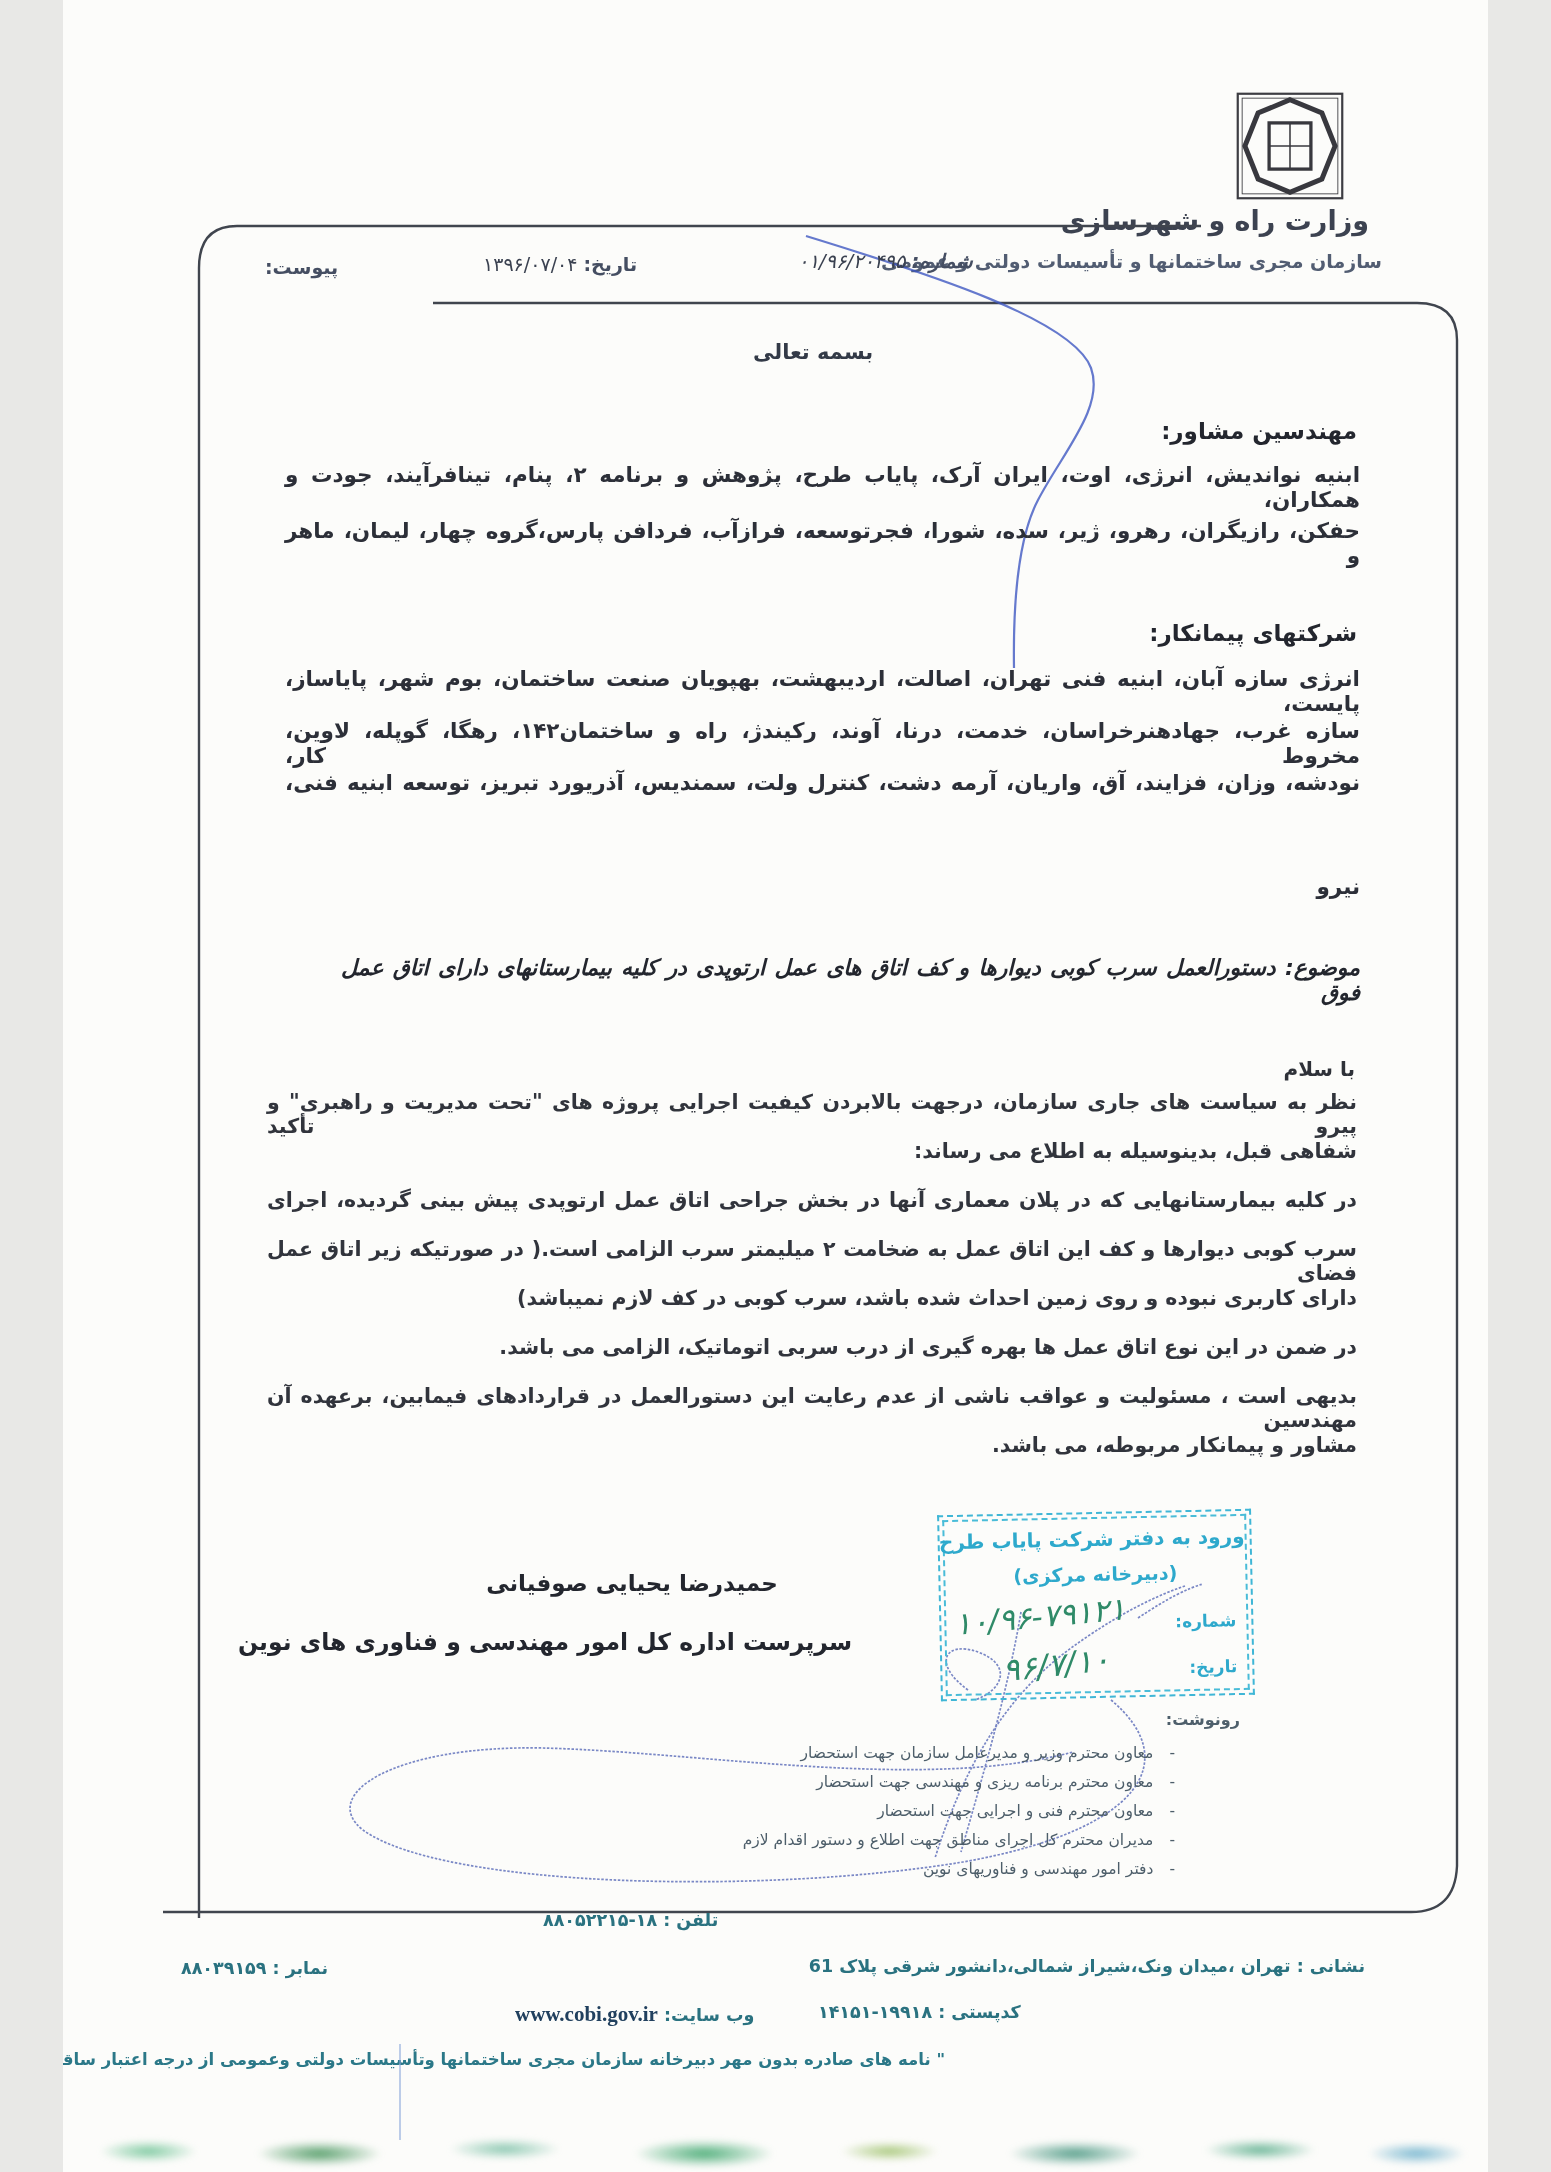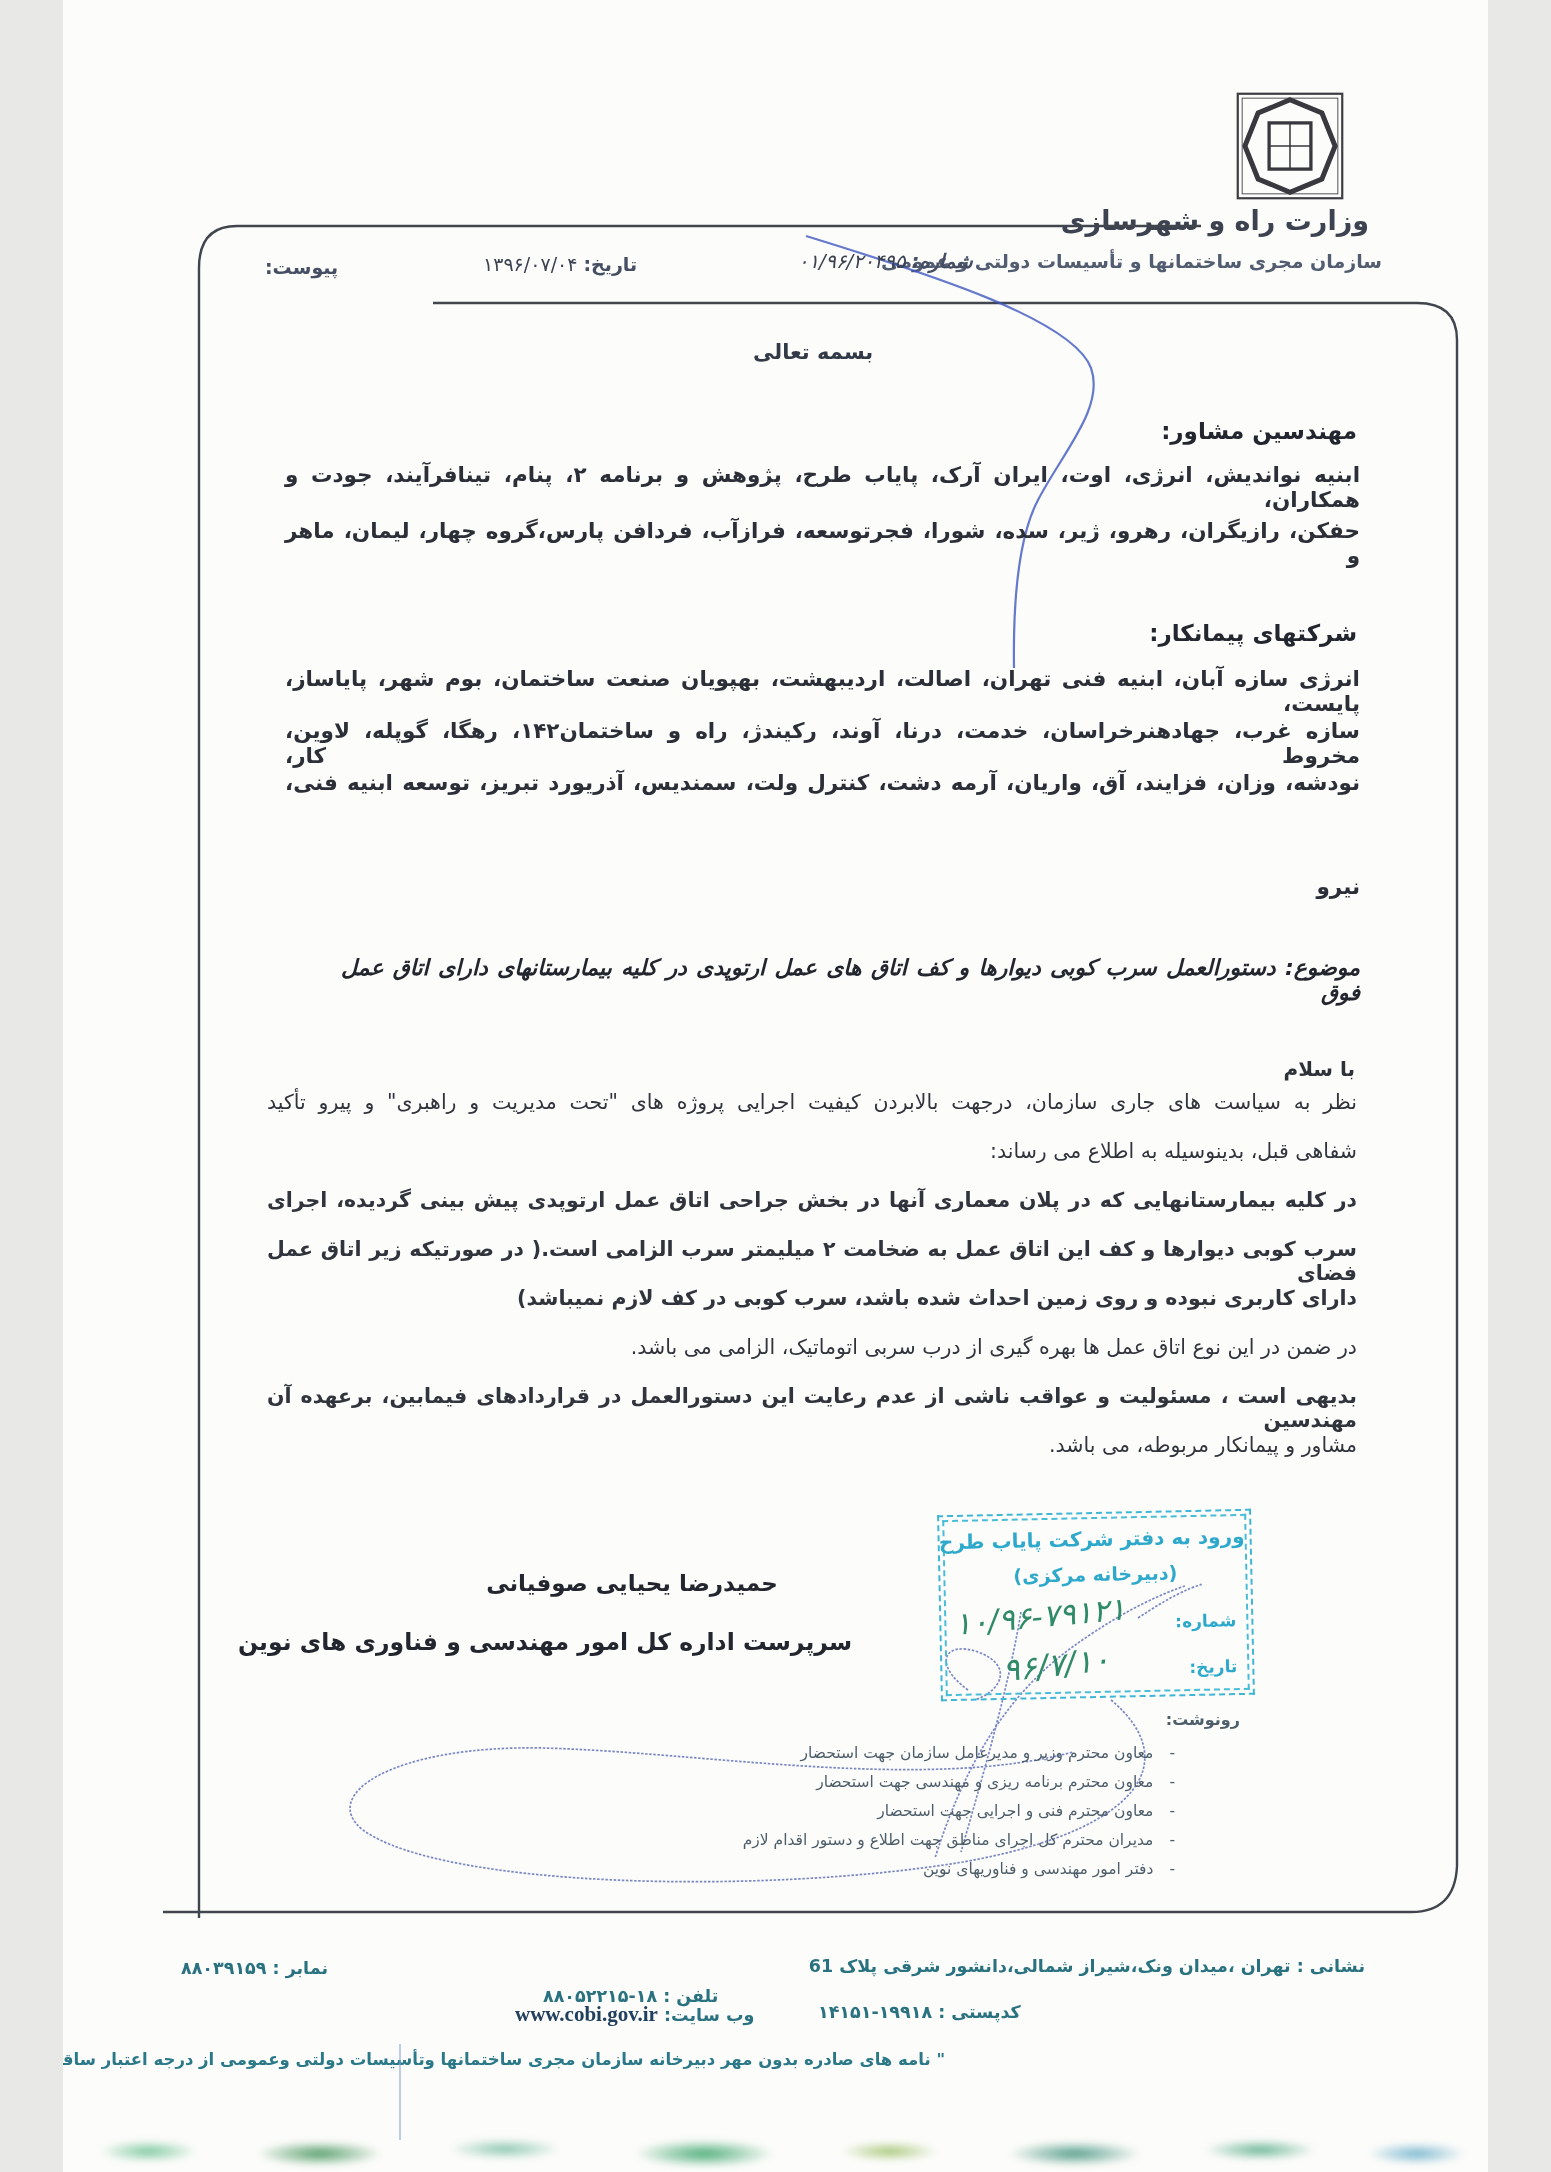--- a/index.html
+++ b/index.html
@@ -6,21 +6,21 @@
   .page{
     position:relative;width:1425px;height:2172px;margin:0 auto;
     background:#fcfcfa;overflow:hidden;
     font-family:"DejaVu Sans",sans-serif;color:#2e3138;
   }
   .abs{position:absolute;}
   .rtl{direction:rtl;unicode-bidi:isolate;}
   .nowrap{white-space:nowrap;}
   .stretch{text-align:justify;text-align-last:justify;}
   .tr{text-align:right;}
-  .w5{font-weight:400}.w6{font-weight:600}.w7{font-weight:700}.w8{font-weight:800}
+  .w5{font-weight:700}.w6{font-weight:600}.w7{font-weight:700}.w8{font-weight:800}
   .ital{font-style:italic;}
   svg.overlay{position:absolute;left:0;top:0;pointer-events:none;}
   .fieldlbl{color:#454e62;}
   .list-line{position:absolute;left:0;right:0;font-size:21.5px;color:#2c2f38;}
   .body-line{position:absolute;left:0;right:0;font-size:20.5px;color:#31343c;}
   .stamp{
     position:absolute;left:876px;top:1512px;width:310px;height:182px;
     transform:rotate(-1.2deg);border:2px dashed #3fb6d6;
   }
   .stamp-inner{position:absolute;inset:3px;border:2px dashed #49bcd8;direction:rtl;}
@@ -134,21 +134,21 @@
   <div class="abs rtl nowrap w6" style="right:248px;top:1710px;font-size:16px;color:#4e5f6b;">رونوشت:</div>
   <div class="abs" style="right:313px;top:1744px;width:600px;height:150px;">
     <div class="cc-row" style="top:0;"><span class="cc-dash">-</span><span>معاون محترم وزیر و مدیرعامل سازمان جهت استحضار</span></div>
     <div class="cc-row" style="top:29px;"><span class="cc-dash">-</span><span>معاون محترم برنامه ریزی و مهندسی جهت استحضار</span></div>
     <div class="cc-row" style="top:58px;"><span class="cc-dash">-</span><span>معاون محترم فنی و اجرایی جهت استحضار</span></div>
     <div class="cc-row" style="top:87px;"><span class="cc-dash">-</span><span>مدیران محترم کل اجرای مناطق جهت اطلاع و دستور اقدام لازم</span></div>
     <div class="cc-row" style="top:116px;"><span class="cc-dash">-</span><span>دفتر امور مهندسی و فناوریهای نوین</span></div>
   </div>
 
   <div class="abs rtl nowrap foot" style="right:123px;top:1956px;">نشانی : تهران ،میدان ونک،شیراز شمالی،دانشور شرقی پلاک 61</div>
-  <div class="abs rtl nowrap foot" style="left:480px;top:1986px;">
+  <div class="abs rtl nowrap foot" style="left:480px;top:1910px;">
     <span>تلفن :</span>
     <span dir="ltr">۸۸۰۵۲۲۱۵-۱۸</span>
   </div>
   <div class="abs rtl nowrap foot" style="left:118px;top:1958px;">
     <span>نمابر :</span>
     <span dir="ltr">۸۸۰۳۹۱۵۹</span>
   </div>
   <div class="abs rtl nowrap foot" style="left:755px;top:2002px;">
     <span>کدپستی :</span>
     <span dir="ltr">۱۴۱۵۱-۱۹۹۱۸</span>

